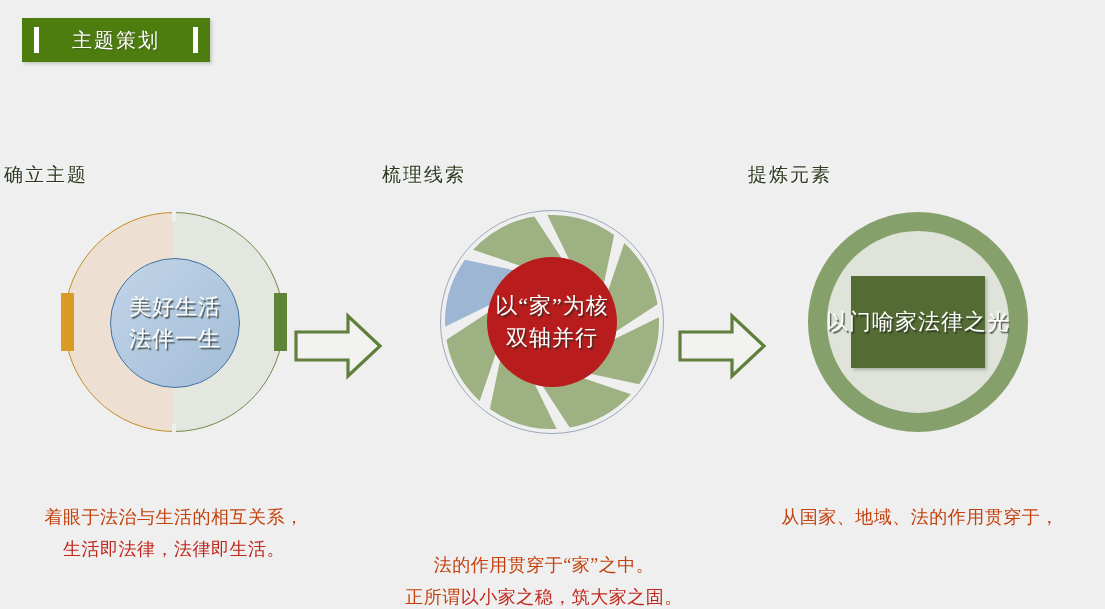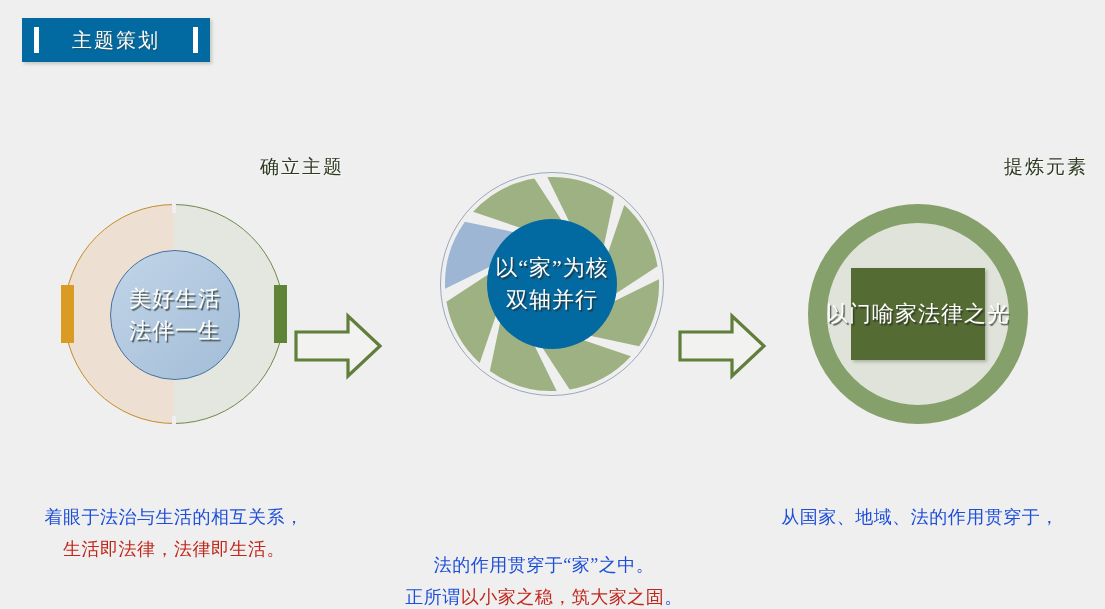--- a/index.html
+++ b/index.html
@@ -15,21 +15,21 @@
     position: relative;
   }
 
   
   #title-banner {
     position: absolute;
     left: 22px;
     top: 18px;
     width: 188px;
     height: 44px;
-    background: #0369a1;
+    background: #4d7c0f;
     box-shadow: 2px 2px 3px rgba(120,130,110,0.35);
     display: flex;
     align-items: center;
     justify-content: center;
   }
   .banner-bar {
     position: absolute;
     width: 5px;
     height: 26px;
     background: #ffffff;
@@ -41,23 +41,23 @@
     color: #ffffff;
     font-size: 20px;
     letter-spacing: 2px;
     text-shadow: 1px 1px 1px rgba(60,70,50,0.5);
     font-family: "Liberation Serif", "DejaVu Serif", serif;
   }
 
   
   .column {
     position: absolute;
-    top: 152px;
+    top: 160px;
     width: 340px;
-    text-align: right;
+    text-align: left;
   }
   #column-0 { left: 4px; }
   #column-1 { left: 382px; }
   #column-2 { left: 748px; font-family: Liberation Serif, serif; }
 
   .col-header {
     font-size: 19px;
     color: #2e3b22;
     letter-spacing: 2px;
     text-shadow: 1px 1px 1px rgba(255,255,255,0.85);
@@ -162,21 +162,21 @@
     width: 214px;
     height: 214px;
   }
   .inner-circle-darkblue {
     position: absolute;
     left: 55px;
     top: 55px;
     width: 130px;
     height: 130px;
     border-radius: 50%;
-    background: #0369a1;
+    background: #b91c1c;
     z-index: 5;
     display: flex;
     flex-direction: column;
     align-items: center;
     justify-content: center;
   }
 
   
   .green-ring {
     position: absolute;
@@ -234,21 +234,21 @@
     font-size: 18px;
     line-height: 1.75;
     color: #2b2b2b;
     letter-spacing: 0.5px;
   }
   #caption-0 { left: -6px; }
   #caption-1 { left: 364px; margin-top: 48px; }
   #caption-2 { left: 740px; }
   .cap-line { white-space: nowrap; }
   .red { color: #c0271c; }
-  .blk { color: #1d4ed8; }
+  .blk { color: #c2410c; }
 </style>
 </head>
 <body>
 
 <div id="title-banner">
   <span class="banner-bar left"></span>
   <span class="banner-bar right"></span>
   <span id="banner-text">主题策划</span>
 </div>
 
@@ -270,20 +270,21 @@
     <div class="tab green"></div>
 
     <div class="inner-circle-blue">
       <div class="circle-line blue-txt">美好生活</div>
       <div class="circle-line blue-txt">法伴一生</div>
     </div>
   </div>
 </div>
 
 <div class="column" id="column-1">
+  <div class="col-header">梳理线索</div>
 
   <div class="diagram-wrap">
     <div class="pinwheel-outline"></div>
     <svg class="pinwheel" viewBox="0 0 214 214">
       <g id="pinwheel-group">
           <path d="M 102.33 0.10 A 107 107 0 0 1 169.14 19.89 L 157.60 74.76 A 60 60 0 0 0 127.03 50.44 Z" fill="#9eb183"></path>
           <path d="M 179.29 28.11 A 107 107 0 0 1 212.53 89.34 L 165.58 119.99 A 60 60 0 0 0 161.16 81.17 Z" fill="#9eb183"></path>
           <path d="M 213.90 102.33 A 107 107 0 0 1 194.11 169.14 L 139.24 157.60 A 60 60 0 0 0 163.56 127.03 Z" fill="#9eb183"></path>
           <path d="M 185.89 179.29 A 107 107 0 0 1 124.66 212.53 L 94.01 165.58 A 60 60 0 0 0 132.83 161.16 Z" fill="#9eb183"></path>
           <path d="M 111.67 213.90 A 107 107 0 0 1 44.86 194.11 L 56.40 139.24 A 60 60 0 0 0 86.97 163.56 Z" fill="#9eb183"></path>

